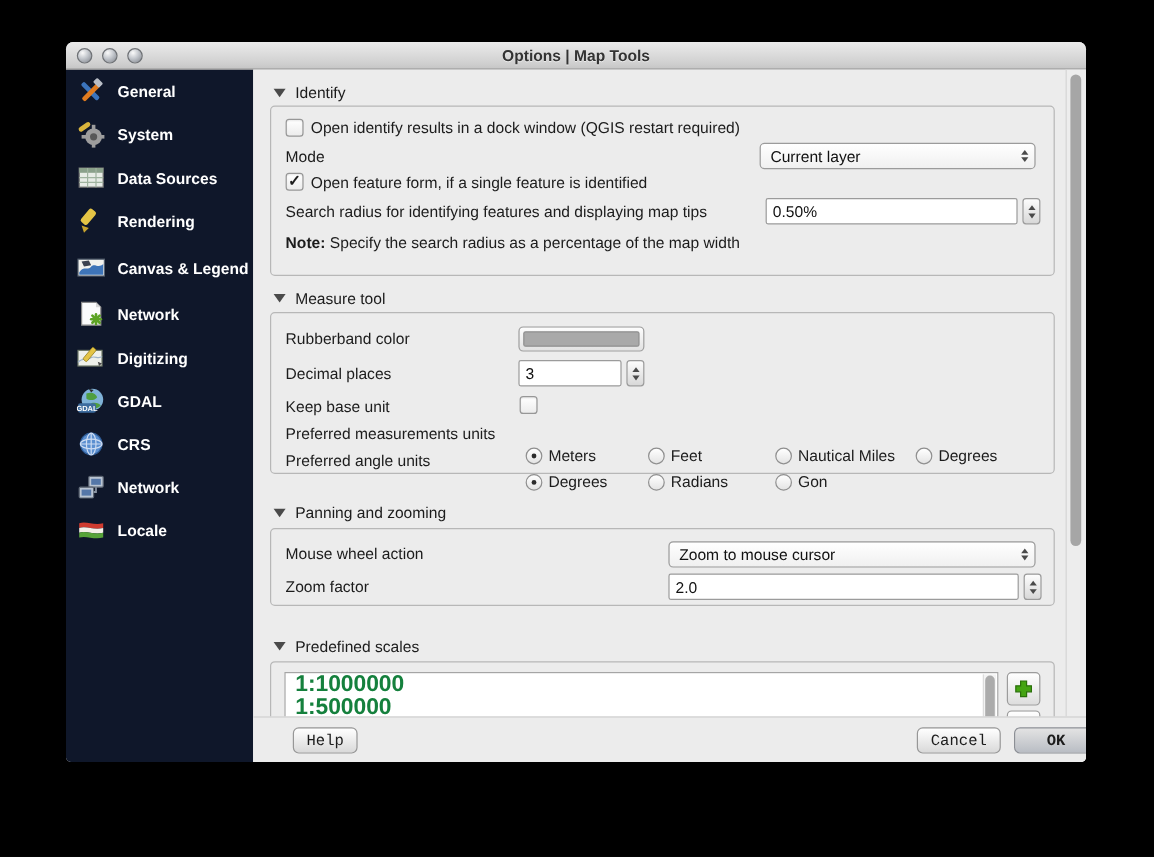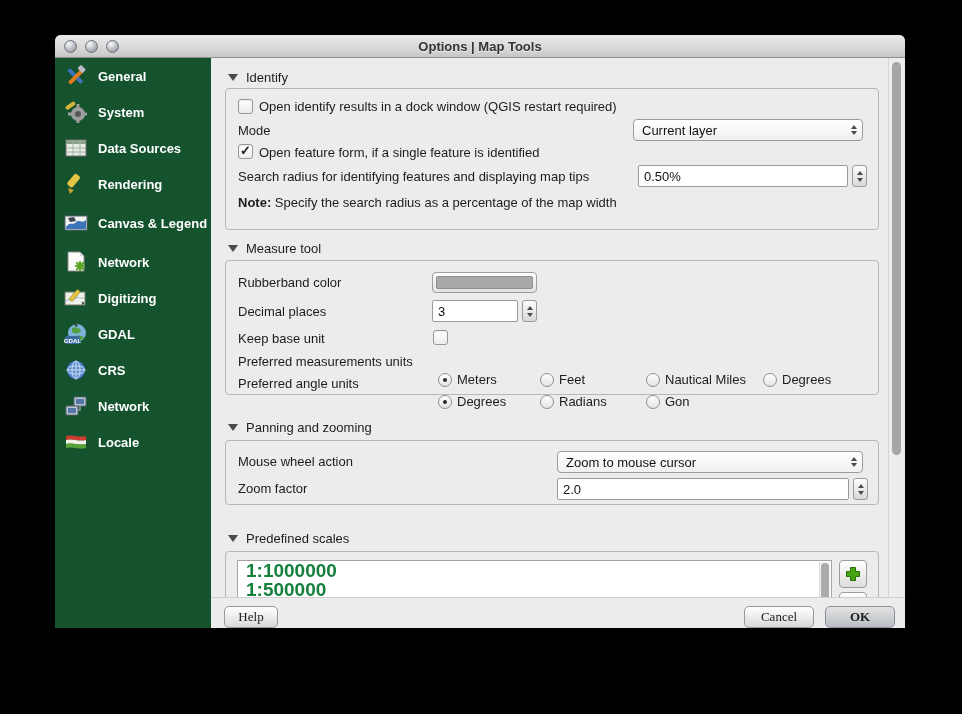--- a/index.html
+++ b/index.html
@@ -1,34 +1,34 @@
 <!DOCTYPE html>
 <html><head>
 <meta charset="utf-8">
 <style>
   * { margin:0; padding:0; box-sizing:border-box; }
   html,body { width:962px; height:714px; background:#000; font-family:"Liberation Sans", sans-serif; }
-  .stage { position:relative; width:962px; height:628px; background:#000; overflow:hidden; }
+  .stage { position:relative; width:962px; height:714px; background:#000; overflow:hidden; }
 
   .dialog { position:absolute; left:55px; top:35px; width:850px; height:600px;
             border-radius:6px 6px 4px 4px; overflow:hidden; background:#ececec;
             box-shadow:0 10px 30px rgba(0,0,0,.7); }
 
   
   .titlebar { position:relative; height:23px; background:linear-gradient(#ebebeb,#d0d0d0 80%,#c6c6c6);
               border-bottom:1px solid #8e8e8e; display:flex; align-items:center; justify-content:center; }
   .title { font-size:13px; font-weight:bold; color:#333; text-shadow:0 1px 0 rgba(255,255,255,.55); }
   .lights { position:absolute; left:9px; top:5px; display:flex; gap:8px; }
   .light { width:13px; height:13px; border-radius:50%;
            background:radial-gradient(circle at 35% 28%, #fafafa, #c2c6cc 45%, #8b8f96 90%);
            border:1px solid #6f7276; }
 
   
   .body { display:flex; height:577px; }
-  .sidebar { width:156px; background:#14532d; flex:none; }
+  .sidebar { width:156px; background:#0f172a; flex:none; }
   .side-item { display:flex; align-items:center; gap:9px; height:36px; padding-left:8px;
                color:#fff; font-size:13px; font-weight:bold; cursor:default; }
   .side-item.tall { height:42px; }
   .side-item .lbl { line-height:15px; }
   .side-item.selected { background:linear-gradient(#dedede,#cfcfcf); color:#1b1b1b; }
   .side-icon { width:26px; height:24px; flex:none; display:flex; align-items:center; justify-content:center; }
 
   .content { position:relative; flex:1; background:#ececec; overflow:hidden; }
 
   
@@ -86,21 +86,21 @@
   .vscroll { position:absolute; top:0; right:0; width:17px; height:539px; background:#ededed;
              border-left:1px solid #d5d5d5; }
   .vthumb { position:absolute; left:3px; width:9px; top:4px; height:393px; border-radius:5px; background:#a6a6a6; }
 
   
   .footer { position:absolute; left:0; right:0; bottom:0; height:38px; background:#ececec;
             border-top:1px solid #cfcfcf; z-index:6; }
   .btn { position:absolute; height:22px; border:1px solid #979797; border-radius:5px;
          background:linear-gradient(#ffffff,#d9d9d9); font-size:13px; color:#1c1c1c;
          display:flex; align-items:center; justify-content:center;
-         font-family:Liberation Serif, serif; }
+         font-family:Liberation Mono, monospace;margin-left:20px; }
   .btn.default { background:linear-gradient(#e3e3e3,#b9bdc4); border-color:#8c8f95; font-weight:bold; }
 </style>
 </head>
 <body>
 
 <div class="stage">
   <div class="dialog">
 
     <div class="titlebar">
       <div class="lights">

